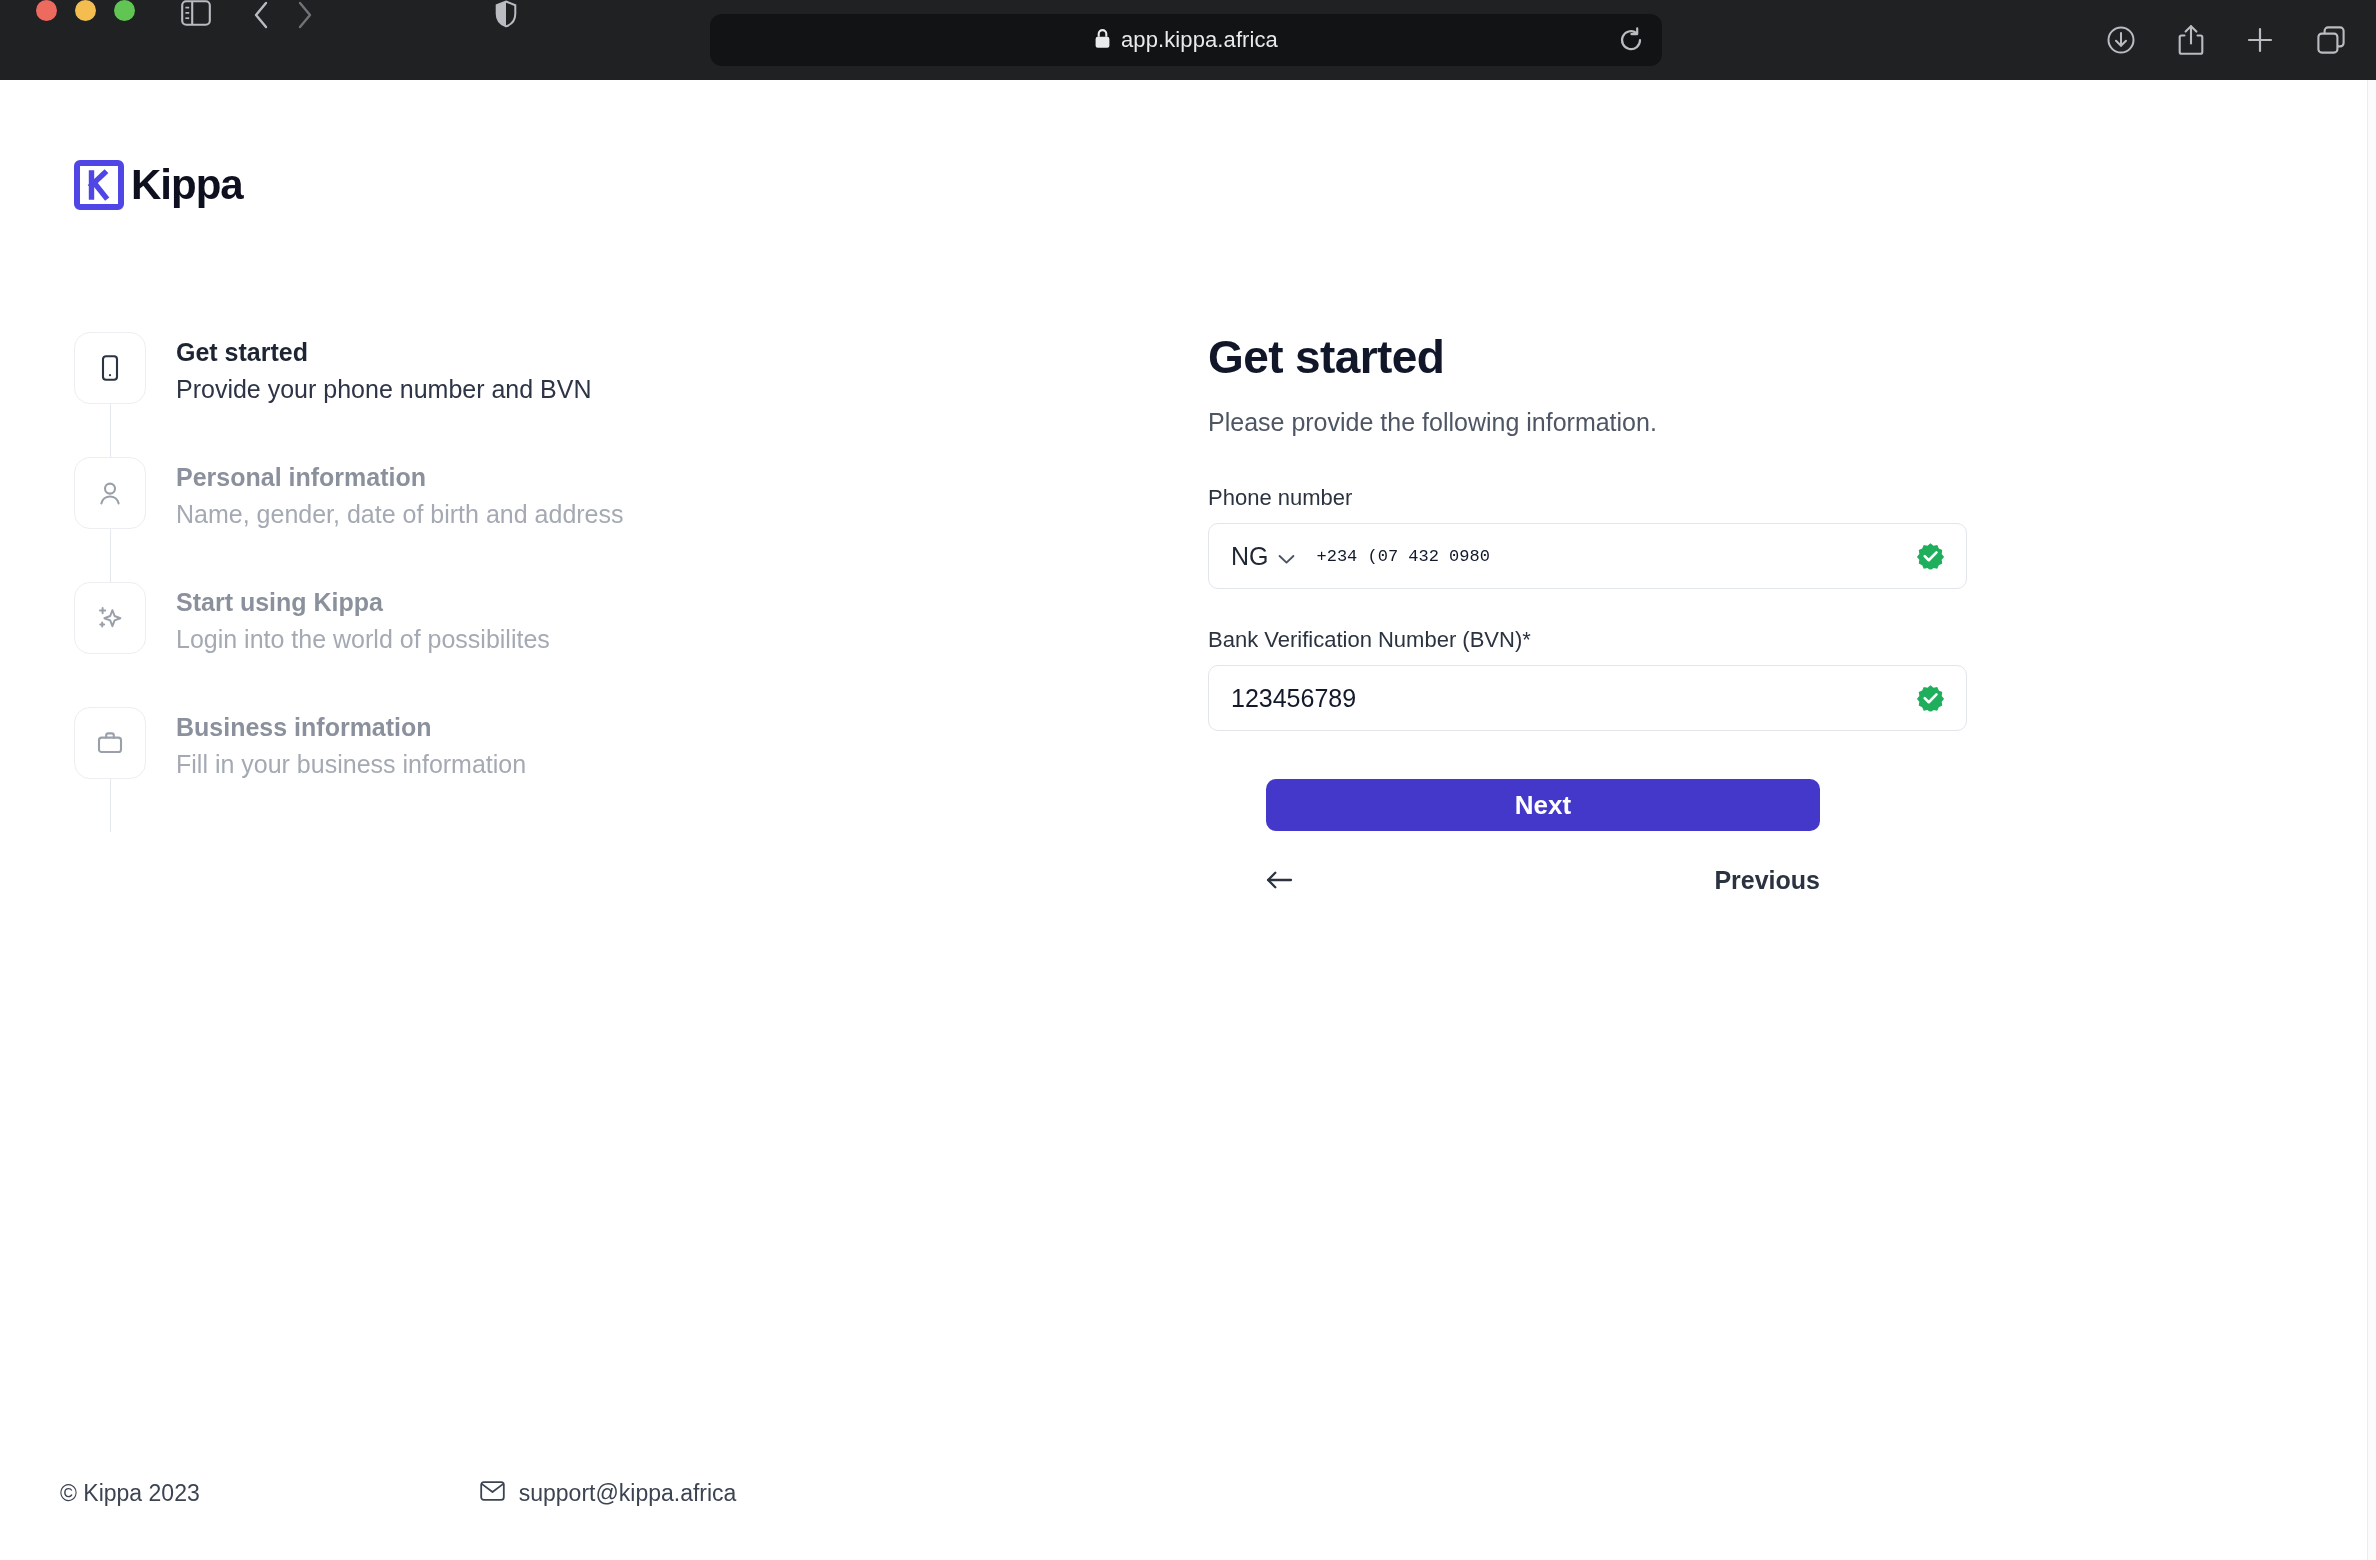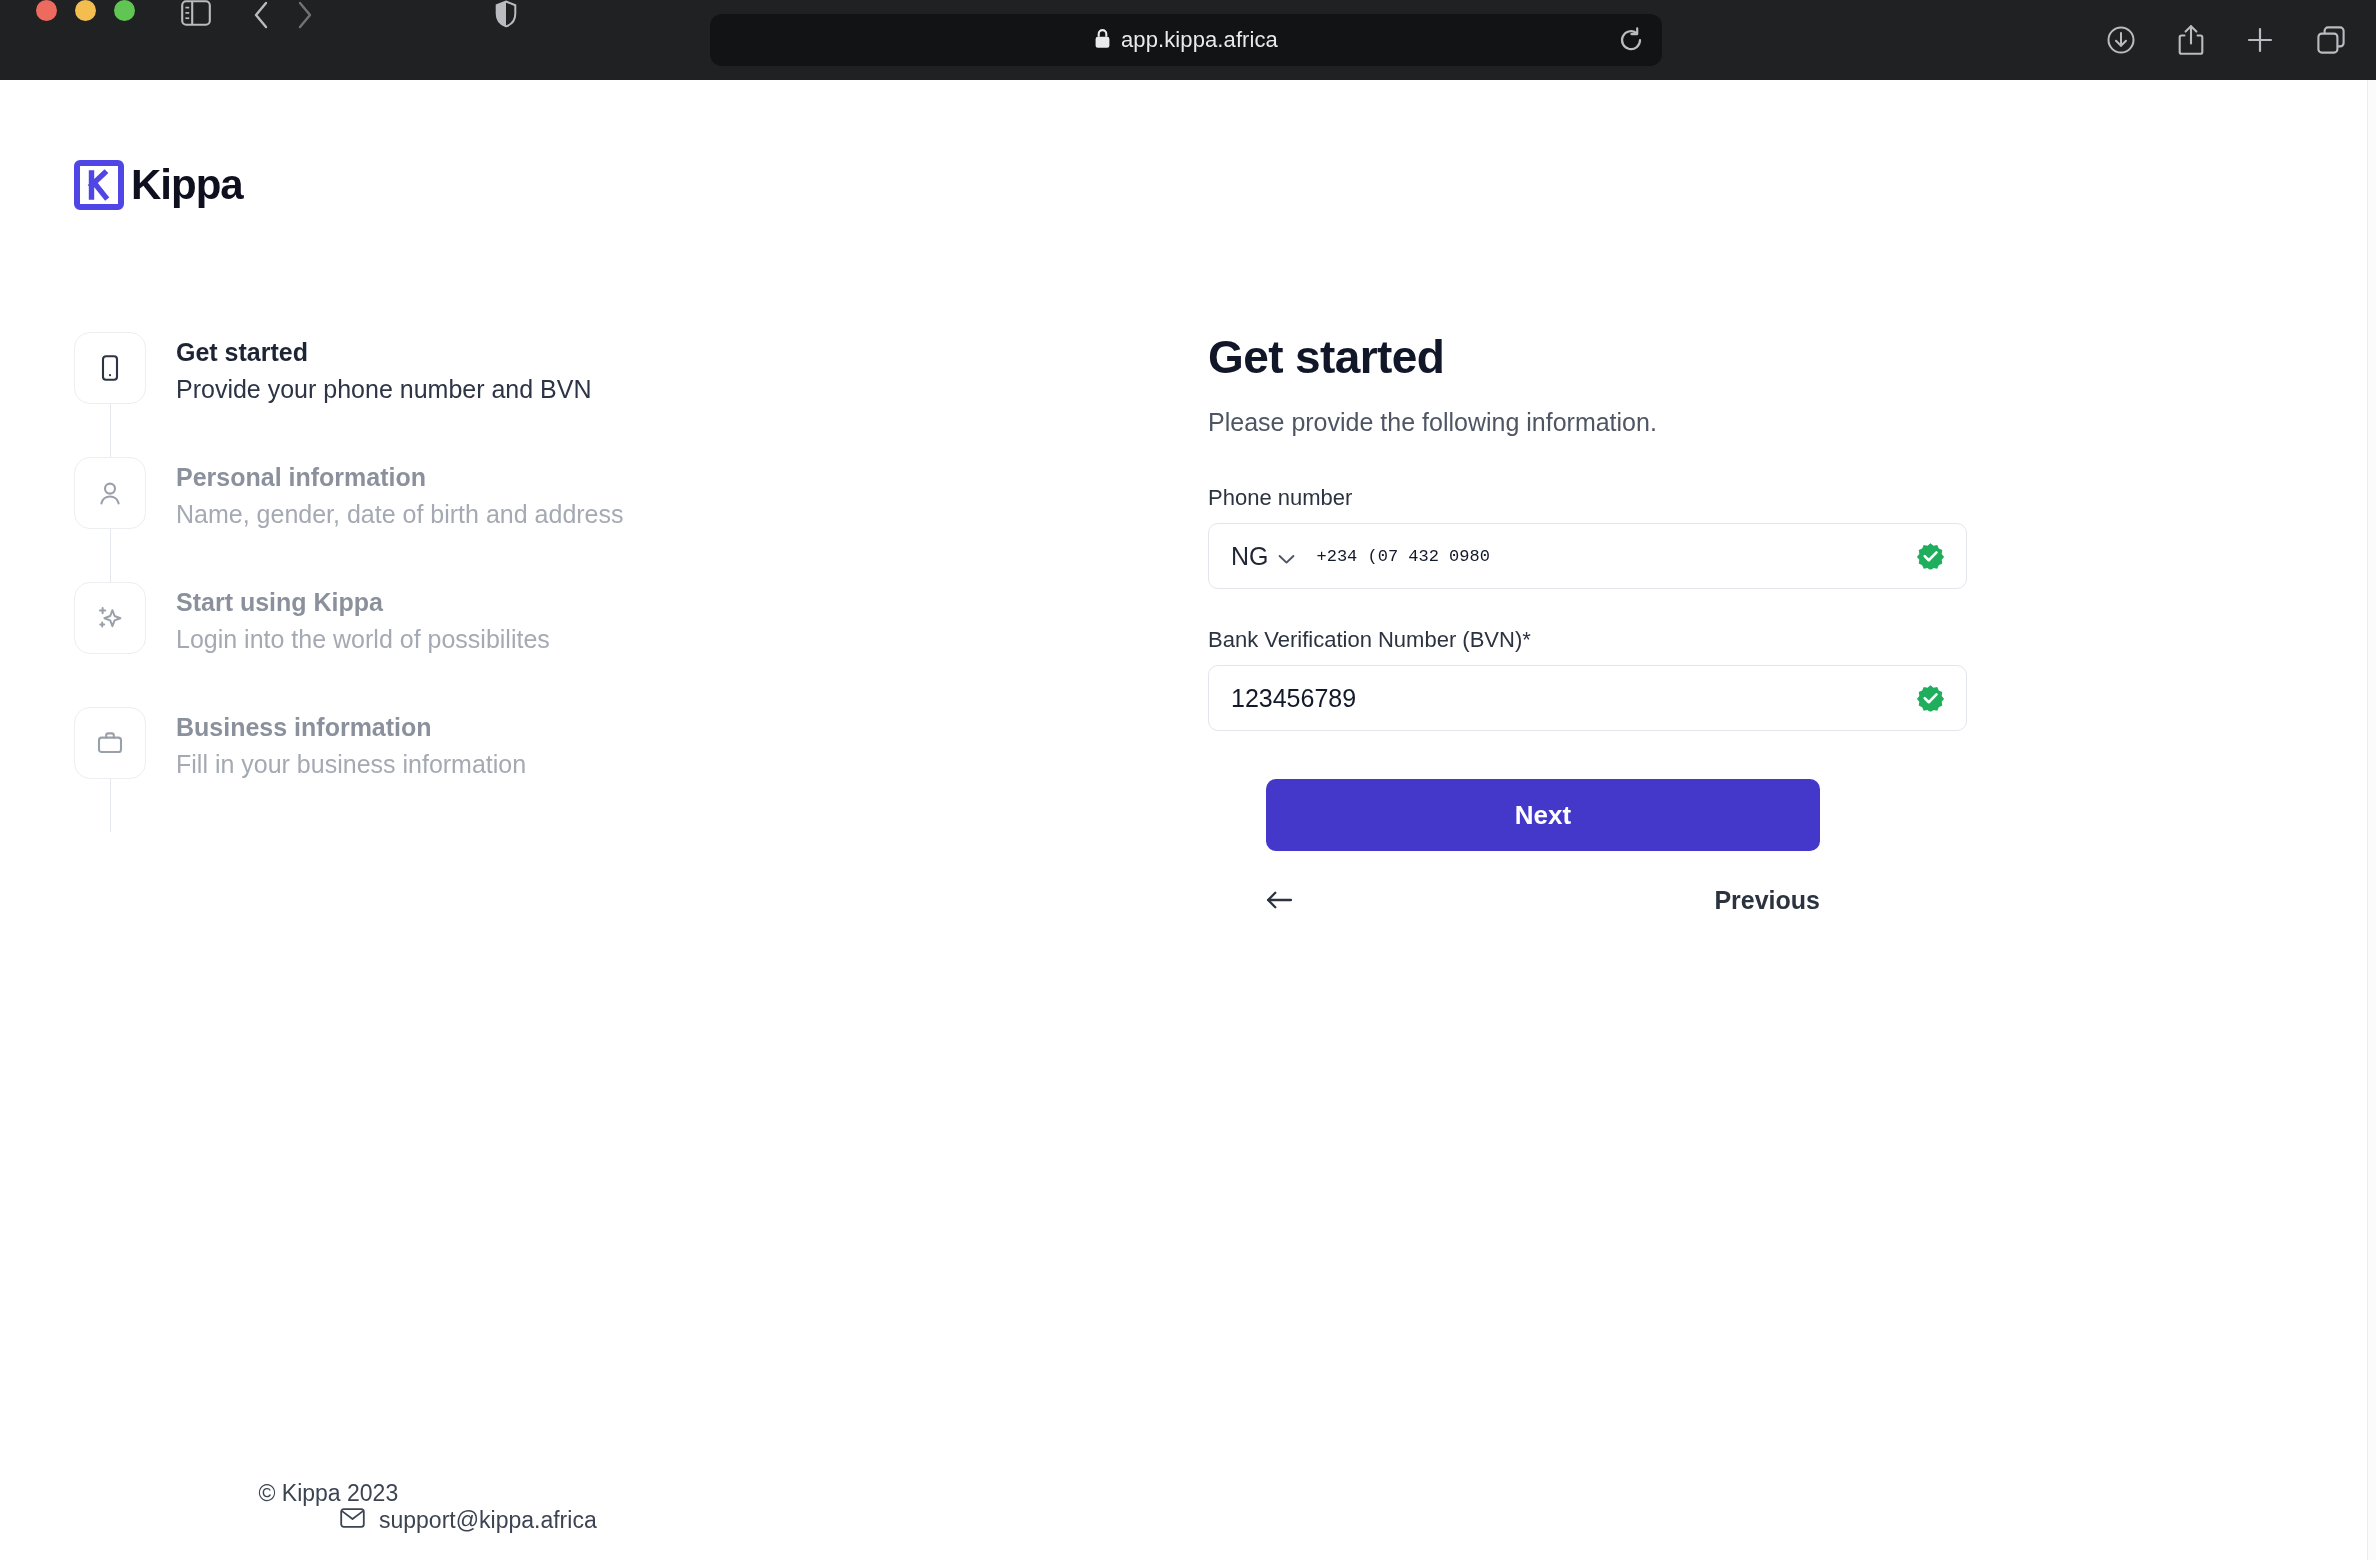--- a/index.html
+++ b/index.html
@@ -123,37 +123,37 @@
   .text-input {
     border: none; outline: none; background: transparent;
     font-size: 25px; color: #12192a;
     font-family: "Liberation Sans", sans-serif;
     flex: 1; width: 100%;
   }
   .verified-badge { position: absolute; right: 22px; top: 50%; transform: translateY(-50%); display: flex; }
 
   #next-button {
     margin-top: 48px; margin-left: 58px;
-    width: 554px; height: 72px;
+    width: 554px; height: 52px;
     background: #4338ca; border: none; border-radius: 10px;
     color: #ffffff; font-size: 26px; font-weight: 700;
     font-family: "Liberation Sans", sans-serif;
     cursor: pointer;
     display: flex; align-items: center; justify-content: center;
   }
   #previous-link {
     margin-top: 35px; margin-left: 58px; width: 554px;
     display: flex; align-items: center; justify-content: space-between; gap: 16px;
     font-size: 25px; font-weight: 700; color: #2b3340;
     cursor: pointer; background: none; border: none;
     font-family: "Liberation Sans", sans-serif;
   }
 
   
-  #footer { position: absolute; left: 60px; top: 1400px; display: flex; align-items: center; flex-direction: column; }
+  #footer { position: absolute; left: 60px; top: 1400px; display: flex; align-items: center; }
   #copyright { font-size: 23px; color: #3c4452; }
   #support-link { margin-left: 272px; display: flex; align-items: flex-end; gap: 14px; font-size: 23px; color: #3c4452; text-decoration: none; padding-left: 8px; }
 </style>
 </head>
 <body>
 
 <div id="browser-chrome">
 
   <div class="traffic-lights">
     <span class="tl tl-red"></span>

